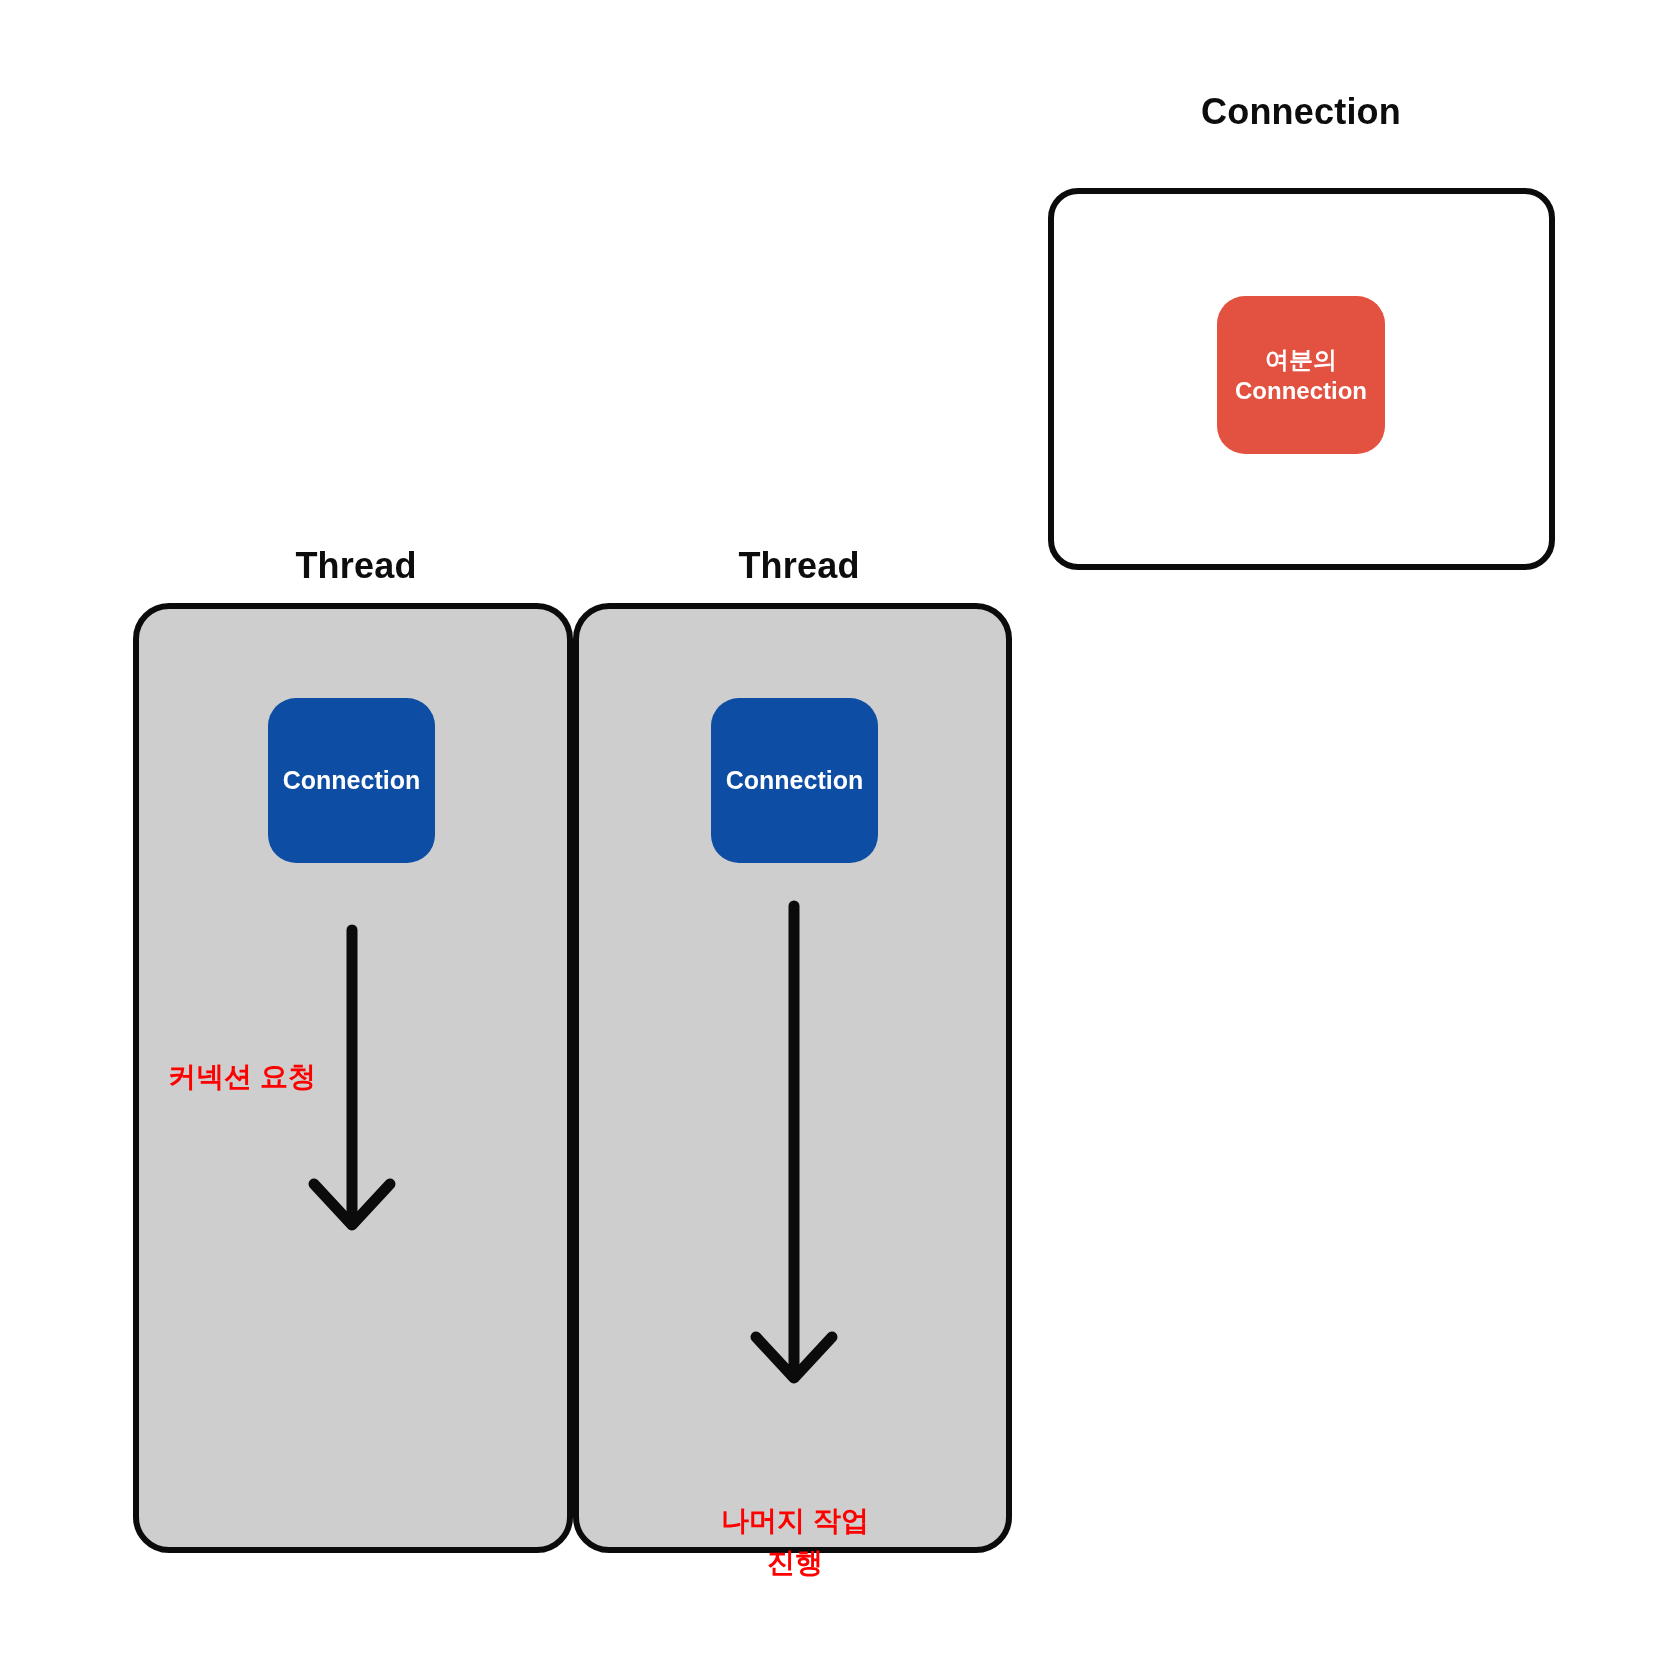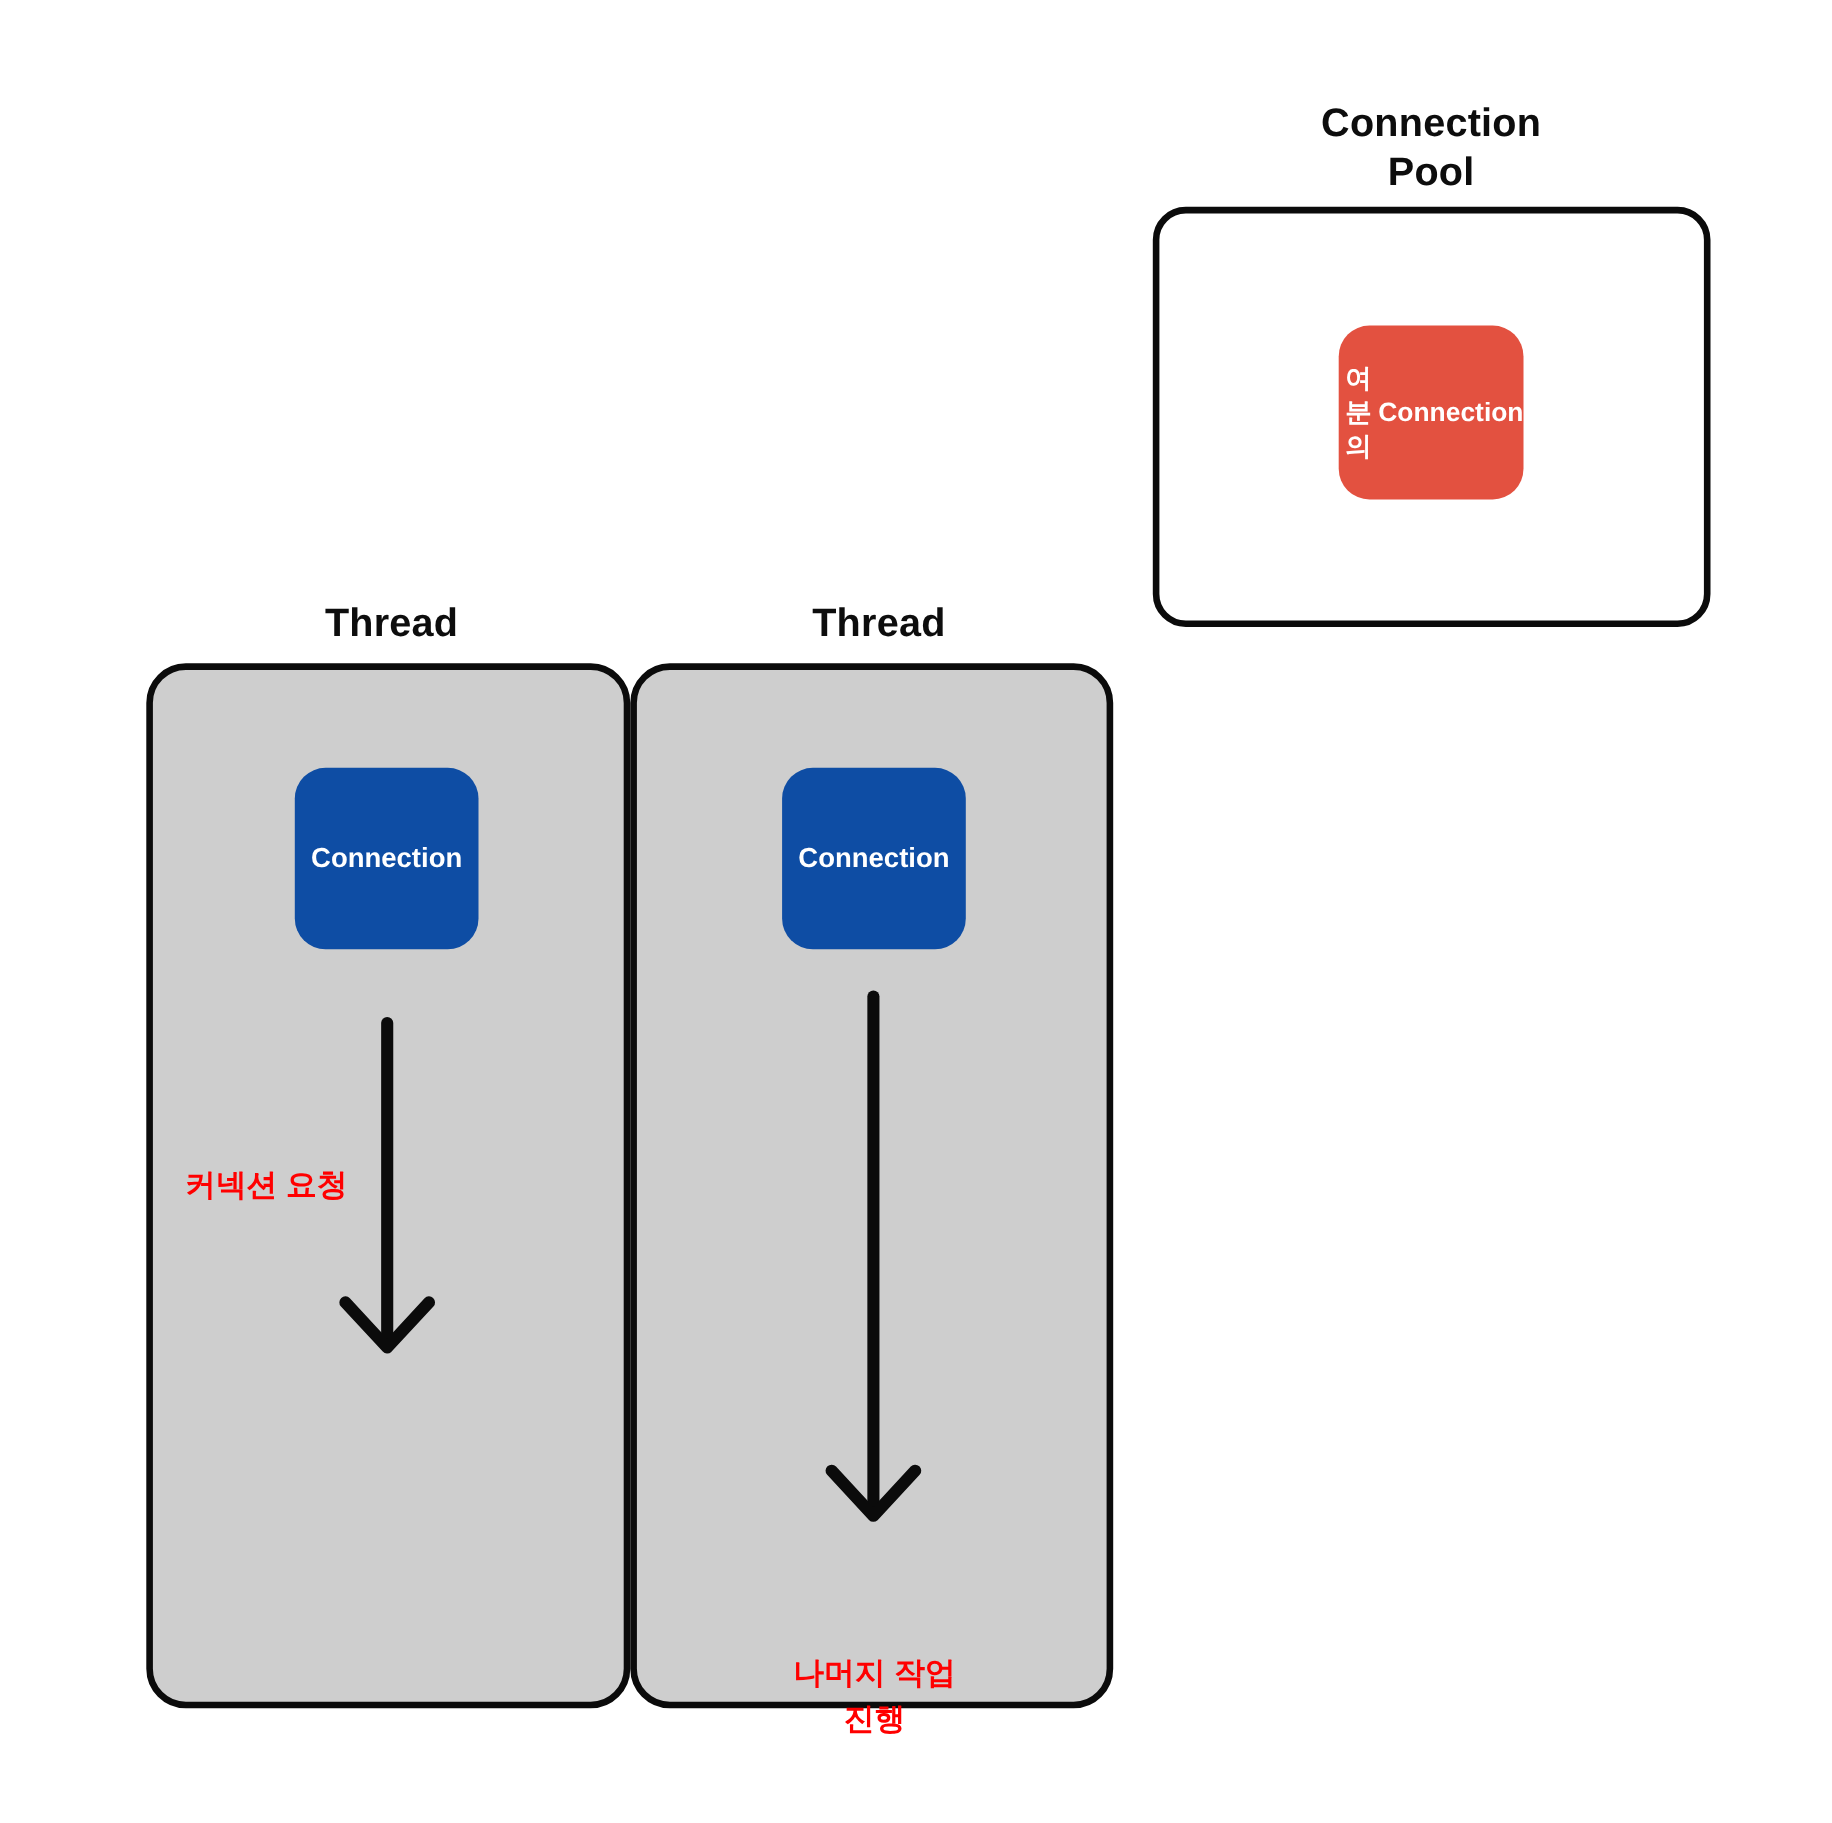--- a/index.html
+++ b/index.html
@@ -42,21 +42,21 @@
     background: #cecece;
     border: 6px solid #0b0b0b;
     border-radius: 36px;
   }
   .thread-box-1 { left: 133px; top: 603px; width: 428px; height: 938px; }
   .thread-box-2 { left: 573px; top: 603px; width: 427px; height: 938px; }
 
   
   .node {
     display: flex;
-    flex-direction: row;
+    flex-direction: column;
     align-items: center;
     justify-content: center;
     text-align: center;
     color: #ffffff;
     font-weight: bold;
     border-radius: 28px;
   }
   .spare-node {
     left: 1217px; top: 296px;
     width: 168px; height: 158px;
@@ -97,21 +97,20 @@
     stroke-linejoin: round;
   }
 </style>
 </head>
 <body>
 
 <div class="canvas">
 
   <div class="abs group-title pool-title">
     <div>Connection</div>
-    <div>Pool</div>
   </div>
 
   <div class="abs pool-box"></div>
 
   <div class="abs node spare-node">
     <div>여분의</div>
     <div>Connection</div>
   </div>
 
   <div class="abs group-title thread-title-1">Thread</div>

